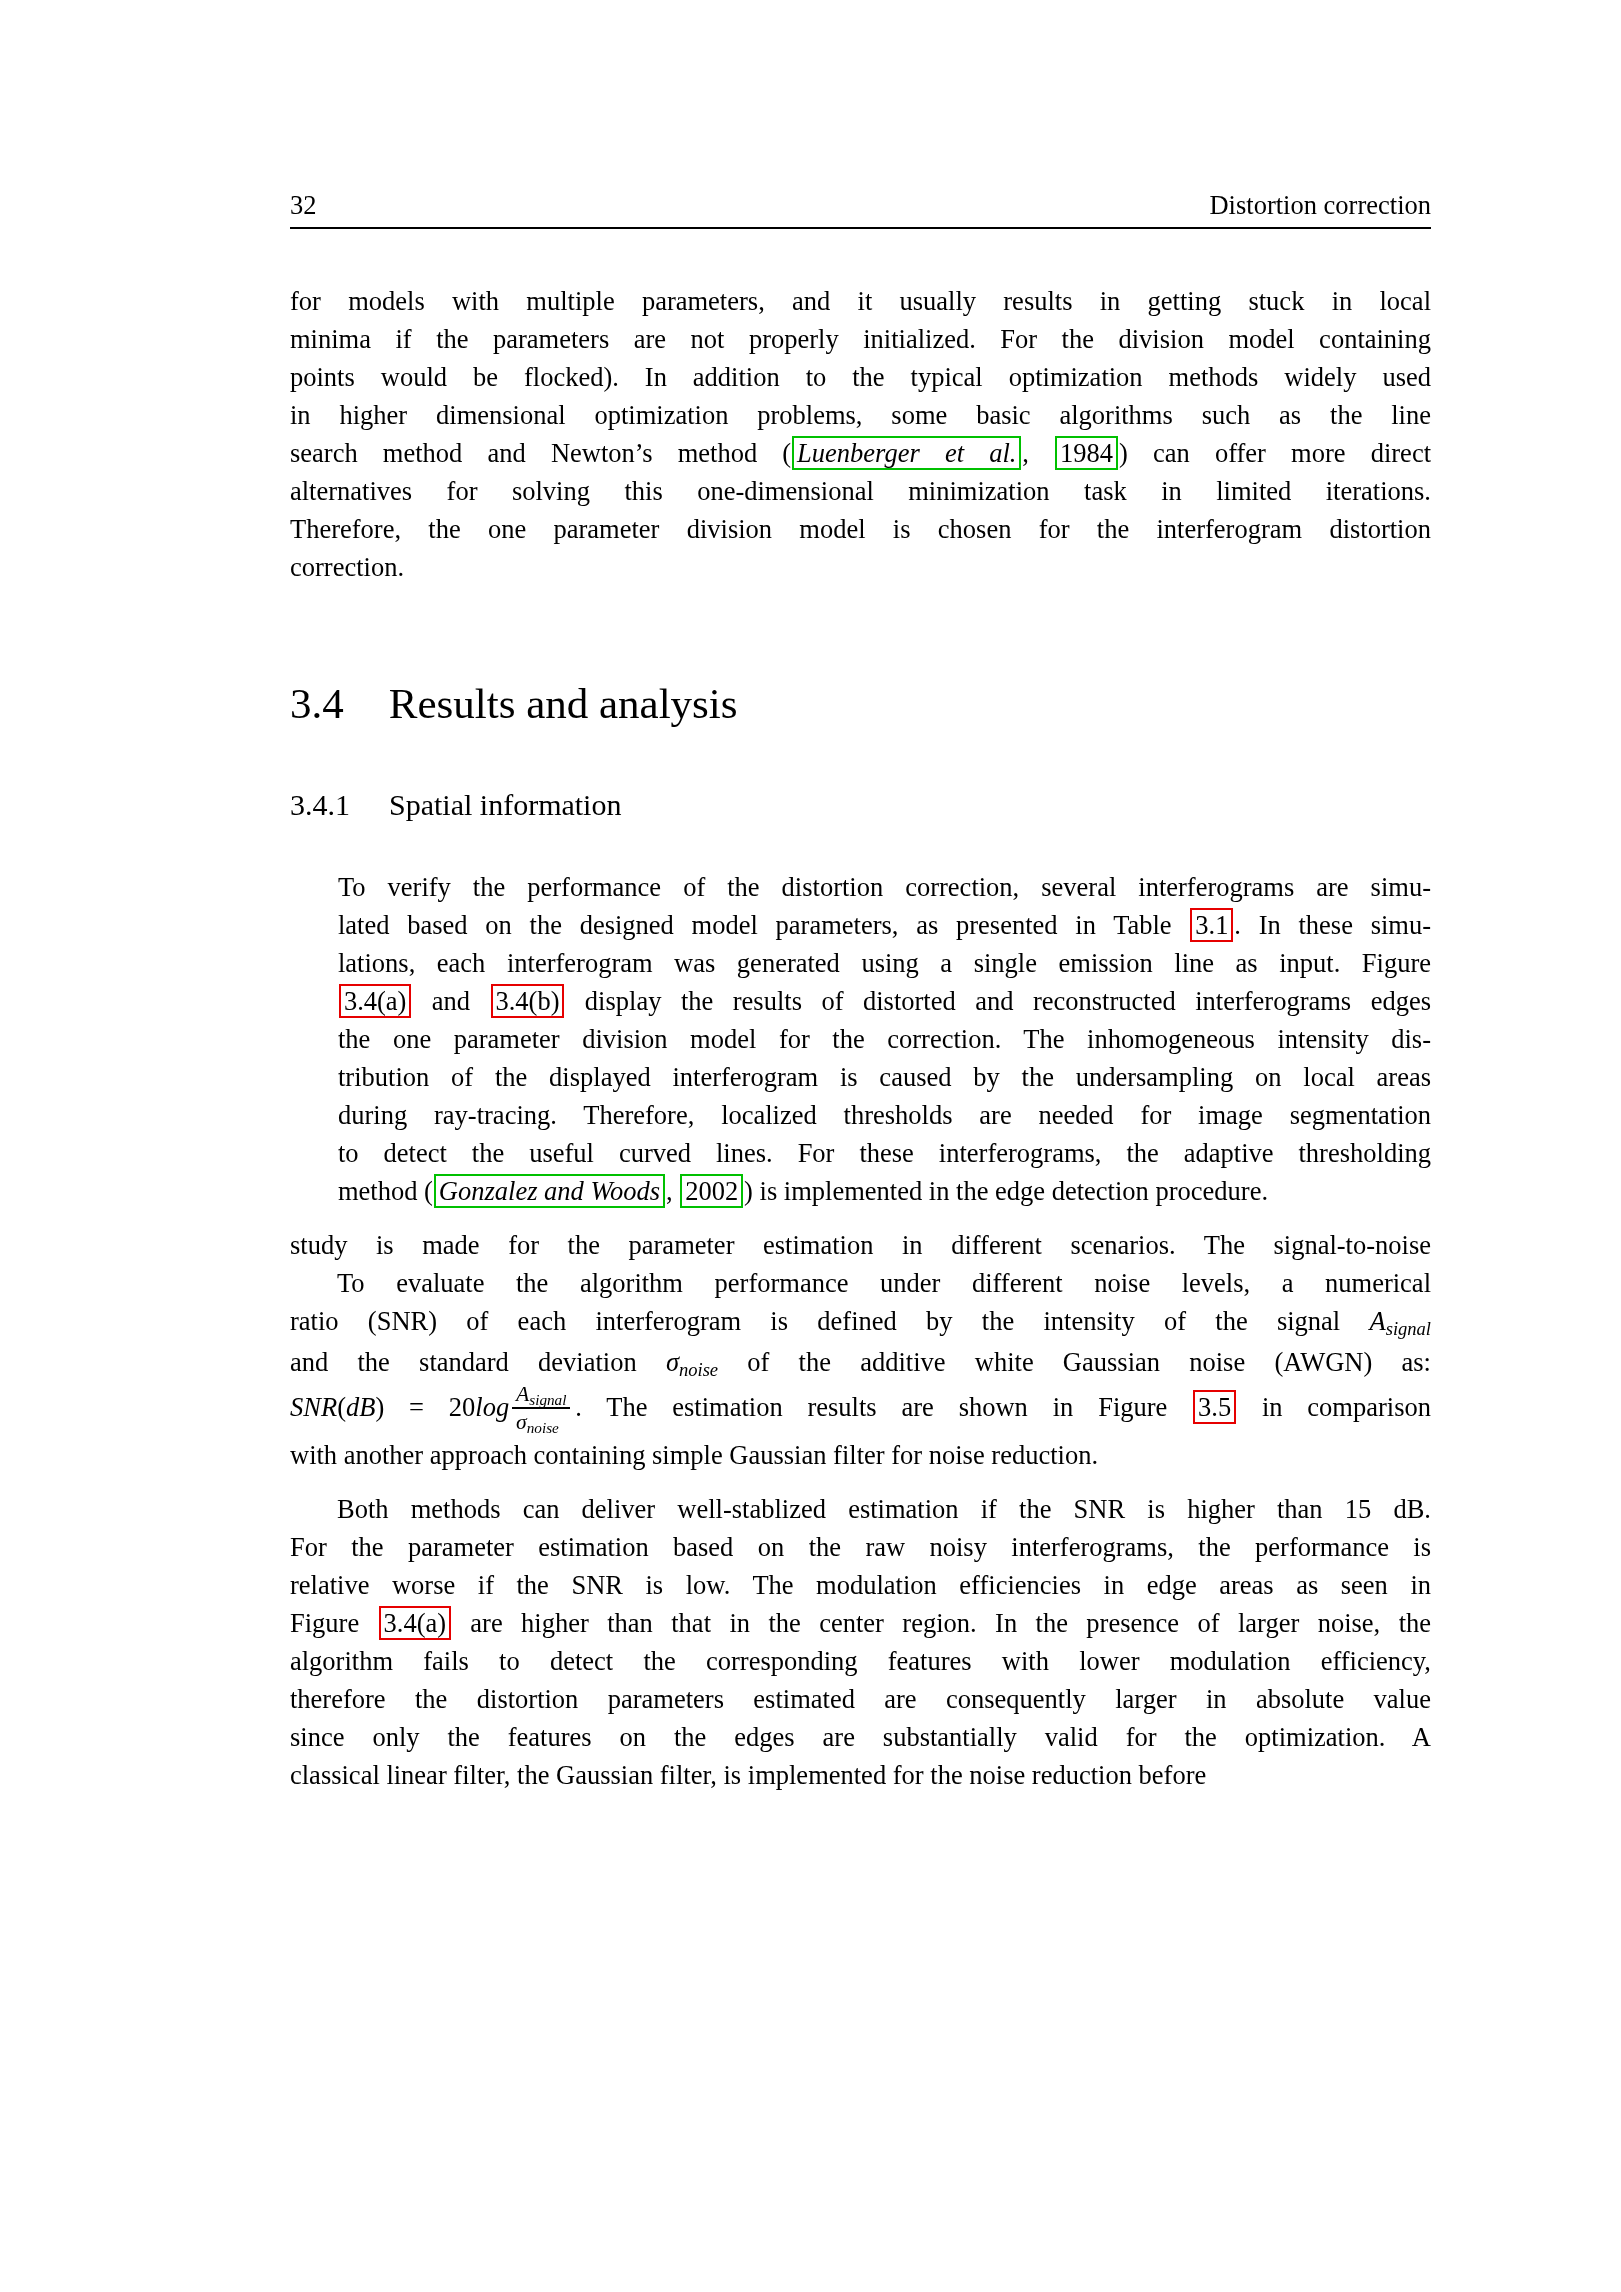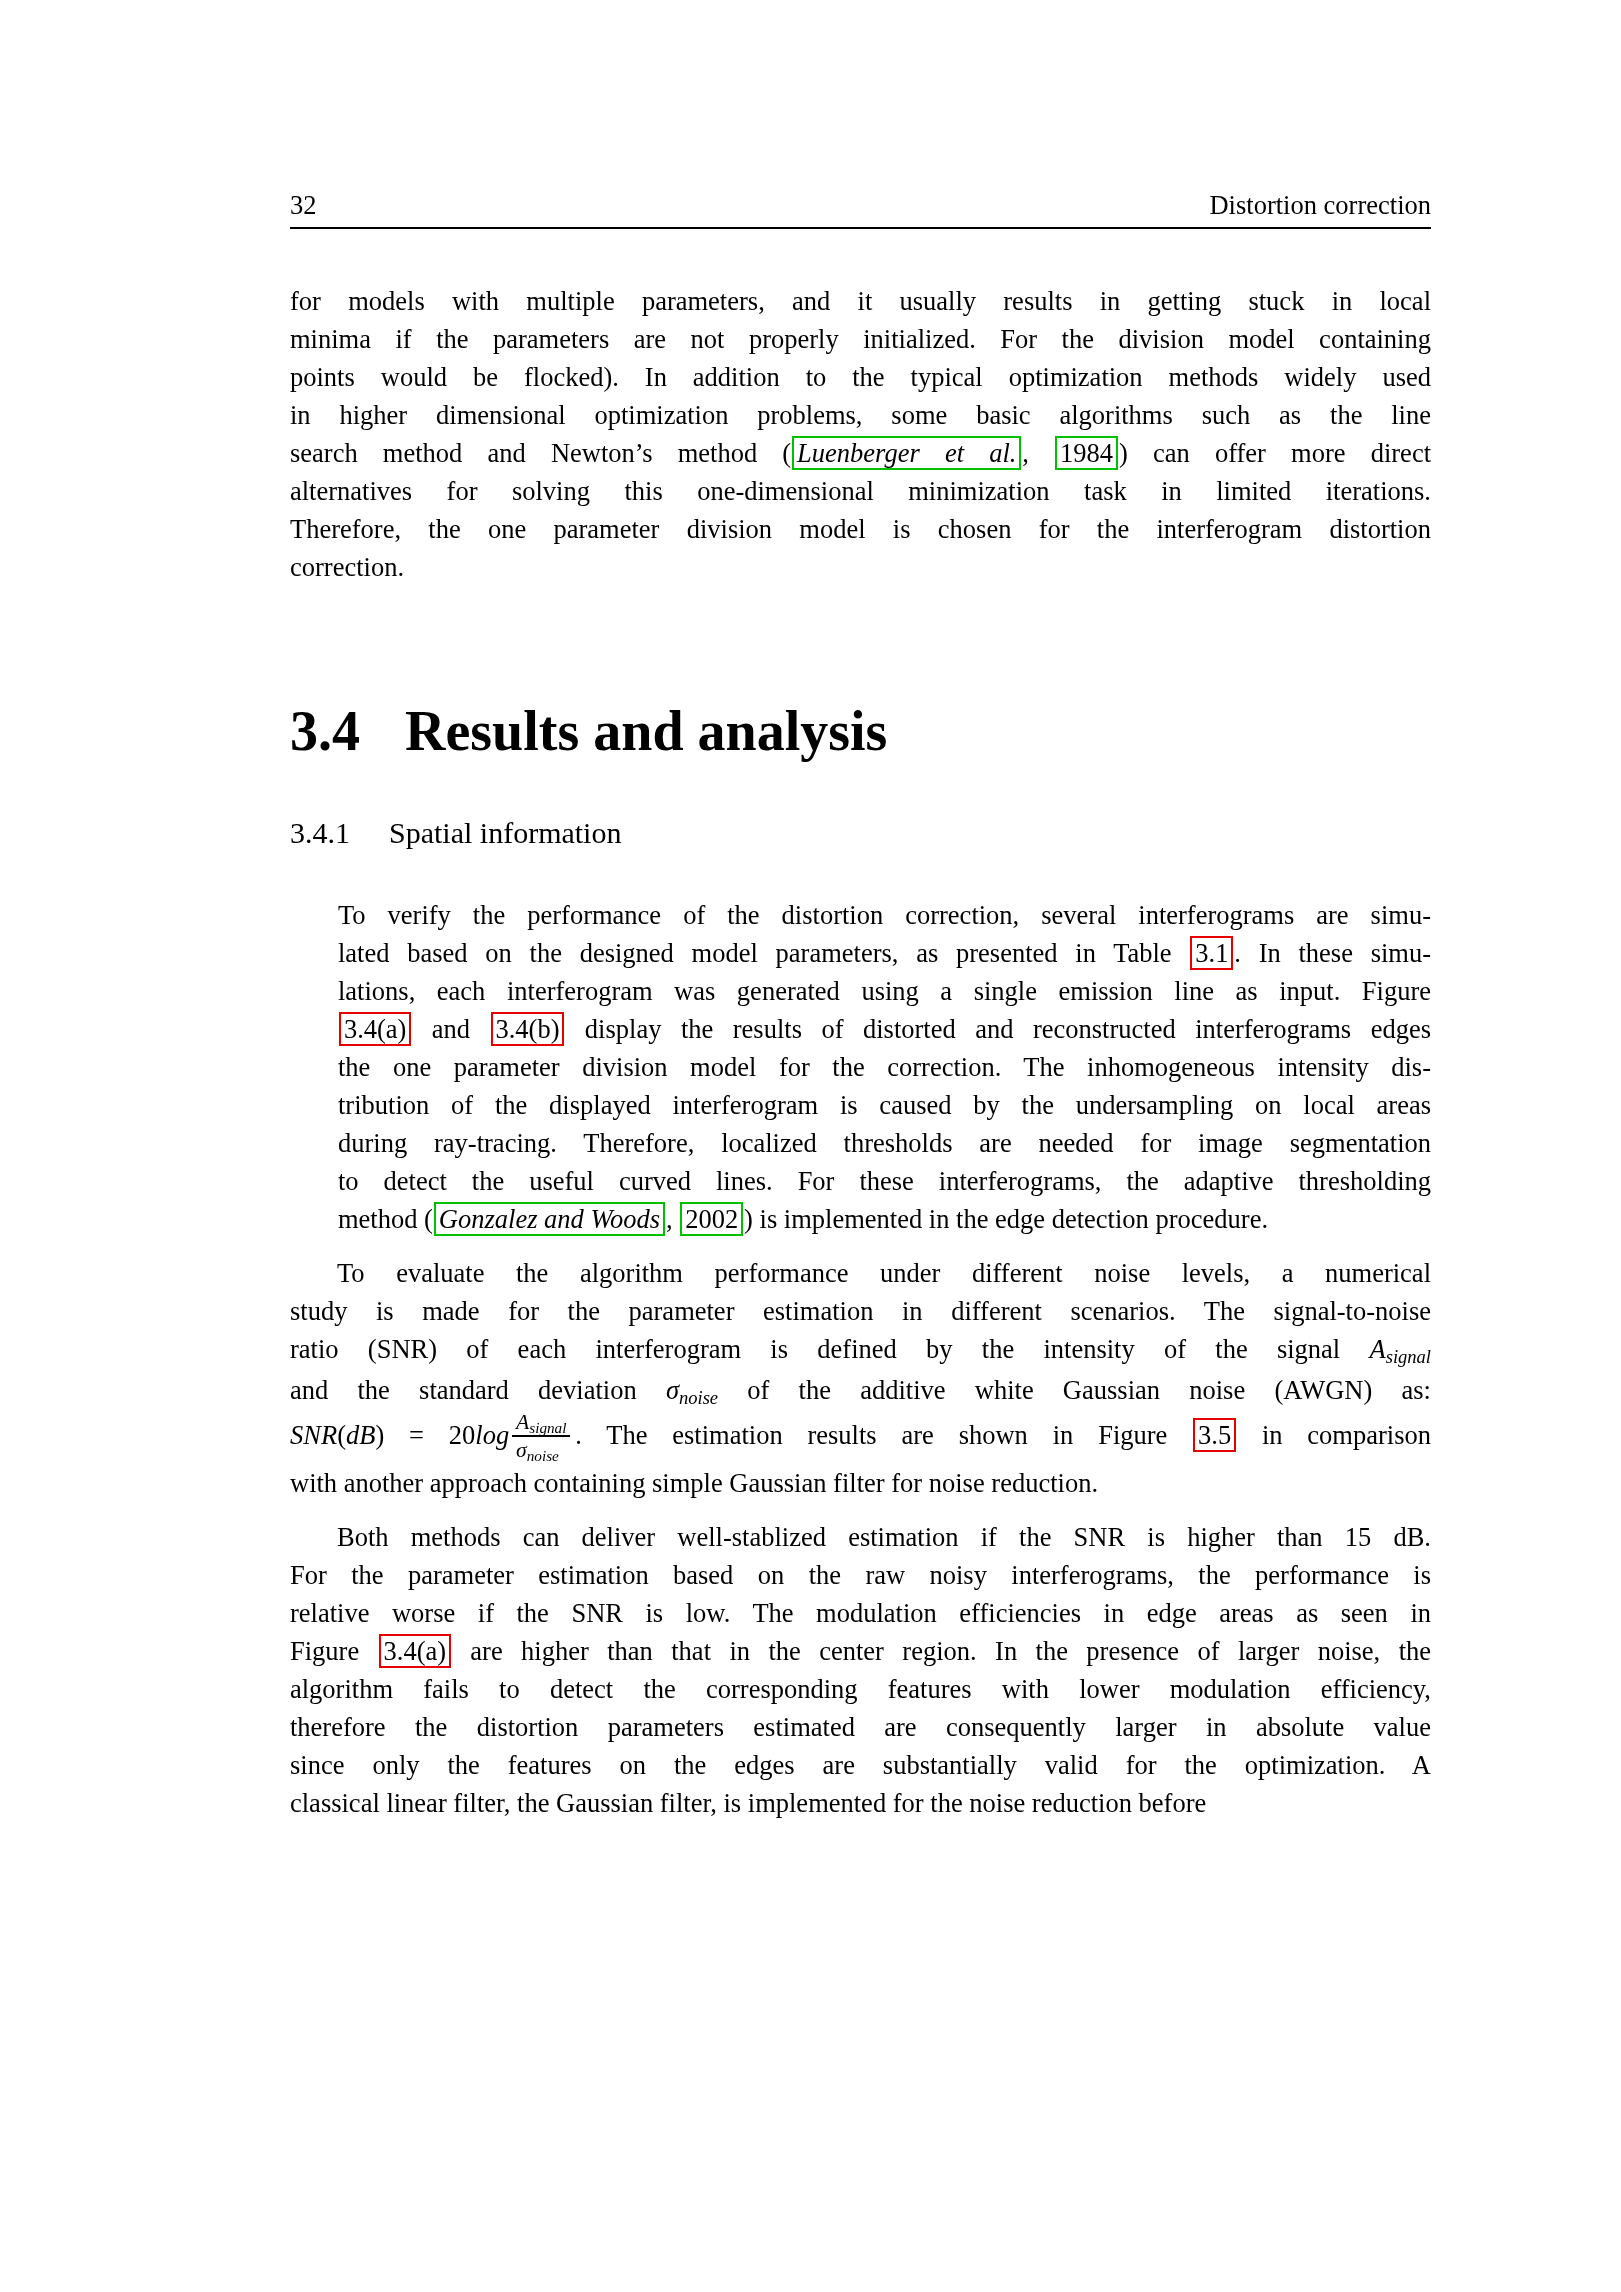--- a/index.html
+++ b/index.html
@@ -27,22 +27,22 @@
   .para + .para{margin-top:15.7px;}
   .line{
     line-height:38px;
     text-align:justify;
     text-align-last:justify;
     white-space:normal;
   }
   .line.last{text-align-last:left;}
   .line.indent{text-indent:47px;}
   h1.sec{
-    font-size:56px;line-height:51px;font-weight:bold;
-    margin:120px 0 0 0;letter-spacing:0;
+    font-size:43px;line-height:51px;font-weight:normal;
+    margin:92px 0 0 0;letter-spacing:0;
   }
   h1.sec .num{margin-right:45px;}
   h2.subsec{
     font-size:30px;line-height:37px;font-weight:normal;
     margin:31px 0 0 0;
   }
   h2.subsec .num{margin-right:39px;}
   h2.subsec + .para{margin-top:45px;margin-left:48px;}
   h1.sec + h2.subsec{margin-top:57px;}
   .body-text > .para:first-child{margin-top:0;}
@@ -114,22 +114,22 @@
           <div class="line"><span>lated based on the designed model parameters, as presented in Table </span><span class="box red">3.1</span><span>. In these simu-</span></div>
           <div class="line"><span>lations, each interferogram was generated using a single emission line as input. Figure</span></div>
           <div class="line"><span class="box red">3.4(a)</span><span> and </span><span class="box red">3.4(b)</span><span> display the results of distorted and reconstructed interferograms edges</span></div>
           <div class="line"><span>the one parameter division model for the correction. The inhomogeneous intensity dis-</span></div>
           <div class="line"><span>tribution of the displayed interferogram is caused by the undersampling on local areas</span></div>
           <div class="line"><span>during ray-tracing. Therefore, localized thresholds are needed for image segmentation</span></div>
           <div class="line"><span>to detect the useful curved lines. For these interferograms, the adaptive thresholding</span></div>
           <div class="line last"><span>method (</span><span class="box green mi">Gonzalez and Woods</span><span>, </span><span class="box green">2002</span><span>) is implemented in the edge detection procedure.</span></div>
         </div>
       <div class="para">
+          <div class="line"><span>study is made for the parameter estimation in different scenarios. The signal-to-noise</span></div>
           <div class="line indent"><span>To evaluate the algorithm performance under different noise levels, a numerical</span></div>
-          <div class="line"><span>study is made for the parameter estimation in different scenarios. The signal-to-noise</span></div>
           <div class="line"><span>ratio (SNR) of each interferogram is defined by the intensity of the signal </span><span class="mi">A</span><span class="sub">signal</span></div>
           <div class="line"><span>and the standard deviation </span><span class="mi">σ</span><span class="sub">noise</span><span> of the additive white Gaussian noise (AWGN) as:</span></div>
           <div class="line"><span class="mi">SNR</span><span>(</span><span class="mi">dB</span><span>) = 20</span><span class="mi">log</span><span class="frac"><span class="num"><span class="mi">A</span><span class="sub">signal</span></span><span class="den"><span class="mi">σ</span><span class="sub">noise</span></span></span><span>. The estimation results are shown in Figure </span><span class="box red">3.5</span><span> in comparison</span></div>
           <div class="line last"><span>with another approach containing simple Gaussian filter for noise reduction.</span></div>
         </div>
       <div class="para">
           <div class="line indent"><span>Both methods can deliver well-stablized estimation if the SNR is higher than 15 dB.</span></div>
           <div class="line"><span>For the parameter estimation based on the raw noisy interferograms, the performance is</span></div>
           <div class="line"><span>relative worse if the SNR is low. The modulation efficiencies in edge areas as seen in</span></div>
           <div class="line"><span>Figure </span><span class="box red">3.4(a)</span><span> are higher than that in the center region. In the presence of larger noise, the</span></div>

